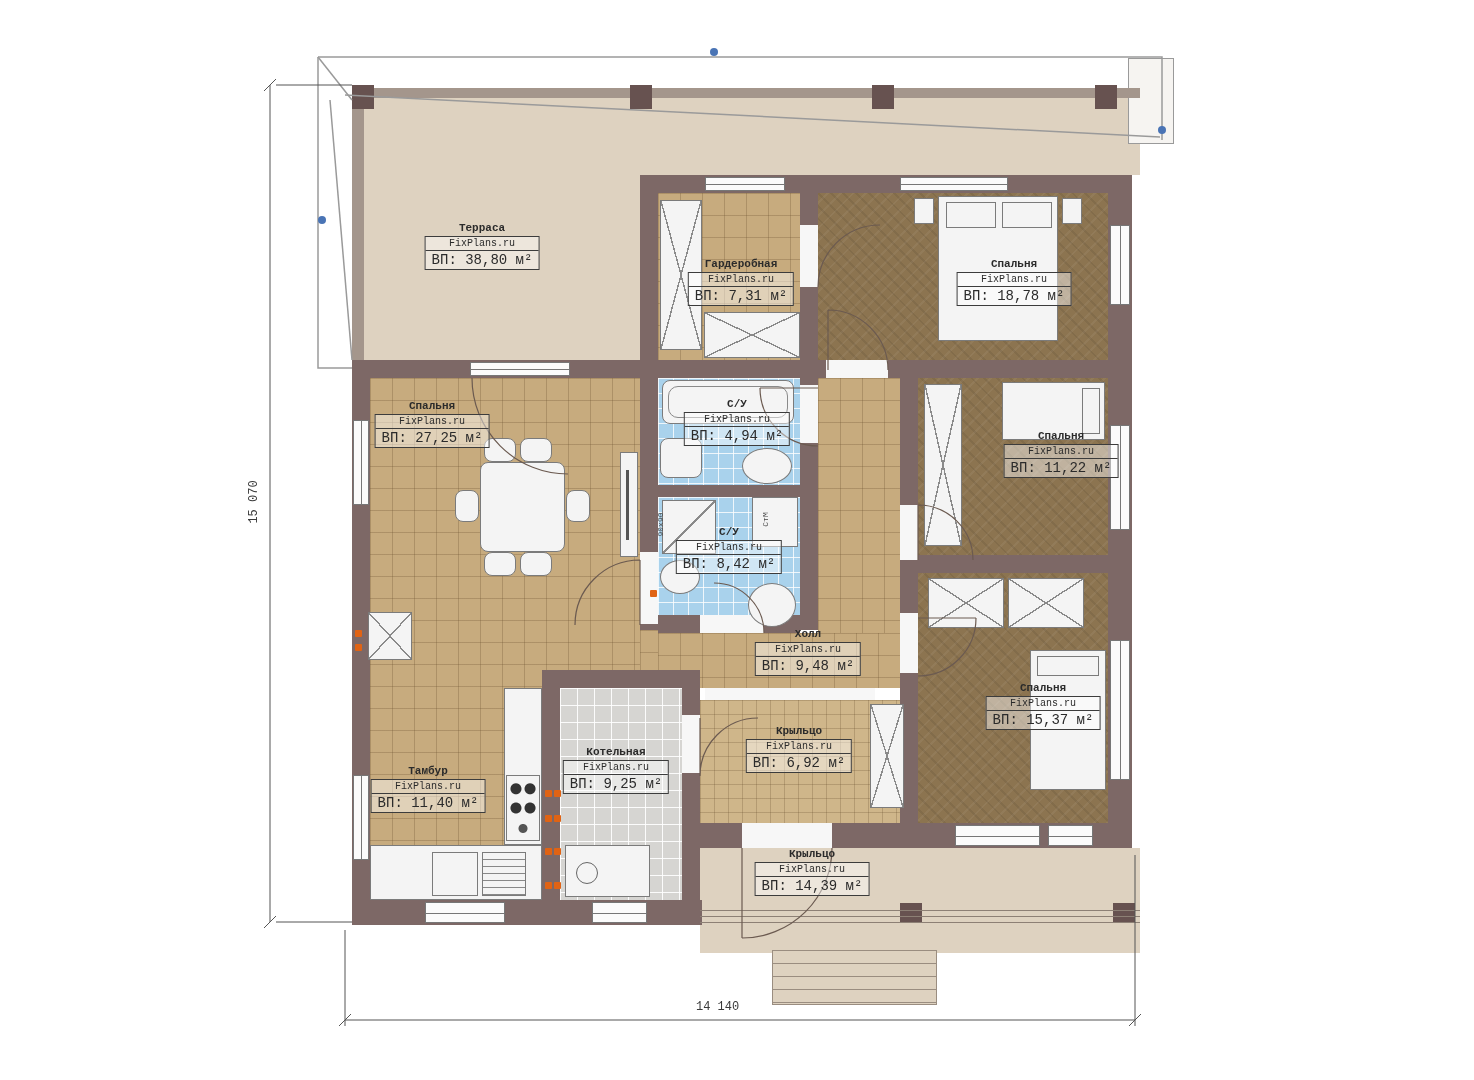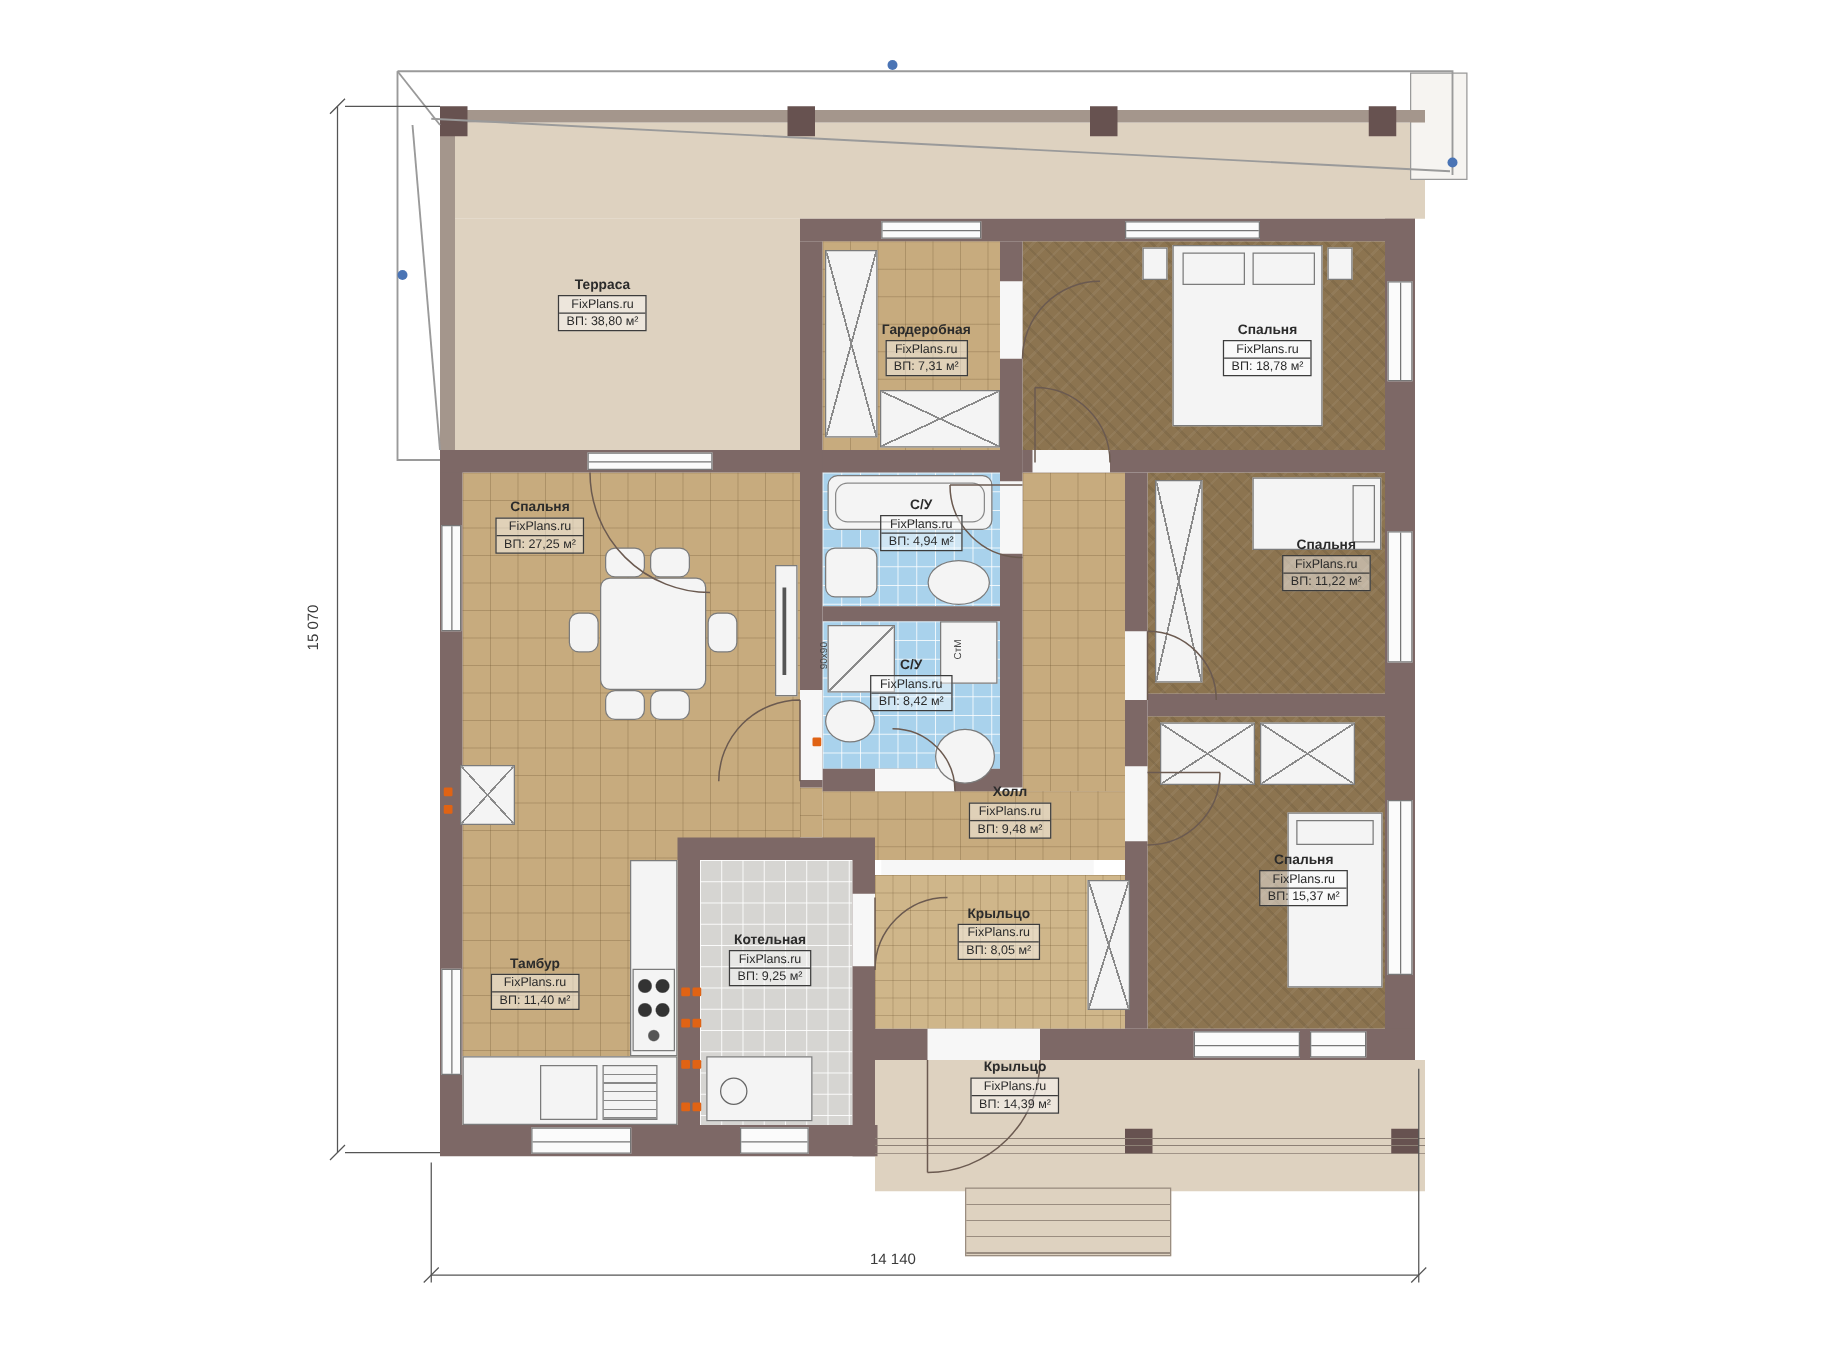--- a/index.html
+++ b/index.html
@@ -1,17 +1,17 @@
 <!DOCTYPE html>
 <html><head>
 <meta charset="utf-8">
 <style>
   html,body{margin:0;padding:0;background:#ffffff;}
   #plan{position:relative;width:1346px;height:1080px;background:#ffffff;overflow:hidden;
-        font-family:Liberation Sans, sans-serif;}
+        font-family:Liberation Mono, monospace;}
   .abs{position:absolute;}
   
   .floor-beige{background:#ded2c0;}
   .floor-tan{background-color:#c7ab7e;
     background-image:linear-gradient(rgba(110,85,50,.30) 1px, transparent 1px),
                      linear-gradient(90deg, rgba(110,85,50,.30) 1px, transparent 1px);
     background-size:22px 22px;}
   .floor-tan-fine{background-color:#cfb68a;
     background-image:linear-gradient(rgba(110,85,50,.28) 1px, transparent 1px),
                      linear-gradient(90deg, rgba(110,85,50,.28) 1px, transparent 1px);
@@ -46,21 +46,21 @@
   .dot{width:7px;height:7px;background:#e06314;border-radius:1px;z-index:32;}
   .inner-line{position:absolute;border:1px solid #8a8a8a;border-radius:10px;left:5px;right:5px;top:5px;bottom:5px;}
   .steps{background:#ded2c0;border:1px solid #9a8d80;box-sizing:border-box;
     background-image:repeating-linear-gradient(#00000000 0 12px, #9a8d80 12px 13px);z-index:24;}
   .rail{background-image:repeating-linear-gradient(#00000000 0 5px, #8d8075 5px 6px);z-index:24;}
   
   .room-label{position:absolute;transform:translate(-50%,0);text-align:center;z-index:50;color:#2b2b2b;}
   .rl-name{font-size:11px;font-weight:bold;margin-bottom:2px;white-space:nowrap;}
   .rl-box{border:1px solid #3c3c3c;background:rgba(255,255,255,.45);display:inline-block;}
   .rl-brand{font-size:10px;padding:1px 6px;border-bottom:1px solid #3c3c3c;white-space:nowrap;}
-  .rl-area{font-size:10px;padding:1px 6px;white-space:nowrap;}
+  .rl-area{font-size:14px;padding:1px 6px;white-space:nowrap;}
   .dim-text{position:absolute;font-size:12px;color:#3a3a3a;z-index:50;white-space:nowrap;}
   .rot{transform:rotate(-90deg);transform-origin:center;}
   .vtext{font-size:8px;color:#444;z-index:33;transform:rotate(-90deg);transform-origin:center;white-space:nowrap;}
   svg.overlay{position:absolute;left:0;top:0;z-index:40;pointer-events:none;}
 </style>
 </head>
 <body>
 
 <div id="plan">
 
@@ -271,21 +271,21 @@
   <div class="room-label" style="left:729px;top:526px;">
     <div class="rl-name">С/У</div>
     <div class="rl-box"><div class="rl-brand">FixPlans.ru</div><div class="rl-area">ВП: 8,42 м²</div></div>
   </div>
   <div class="room-label" style="left:808px;top:628px;">
     <div class="rl-name">Холл</div>
     <div class="rl-box"><div class="rl-brand">FixPlans.ru</div><div class="rl-area">ВП: 9,48 м²</div></div>
   </div>
   <div class="room-label" style="left:799px;top:725px;">
     <div class="rl-name">Крыльцо</div>
-    <div class="rl-box"><div class="rl-brand">FixPlans.ru</div><div class="rl-area">ВП: 8,05 м²</div></div>
+    <div class="rl-box"><div class="rl-brand">FixPlans.ru</div><div class="rl-area">ВП: 6,92 м²</div></div>
   </div>
   <div class="room-label" style="left:1043px;top:682px;">
     <div class="rl-name">Спальня</div>
     <div class="rl-box"><div class="rl-brand">FixPlans.ru</div><div class="rl-area">ВП: 15,37 м²</div></div>
   </div>
   <div class="room-label" style="left:616px;top:746px;">
     <div class="rl-name">Котельная</div>
     <div class="rl-box"><div class="rl-brand">FixPlans.ru</div><div class="rl-area">ВП: 9,25 м²</div></div>
   </div>
   <div class="room-label" style="left:428px;top:765px;">

